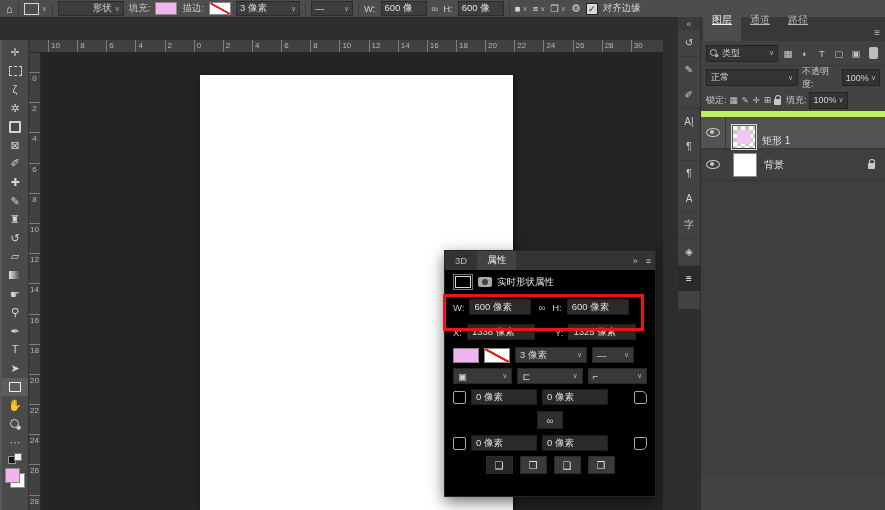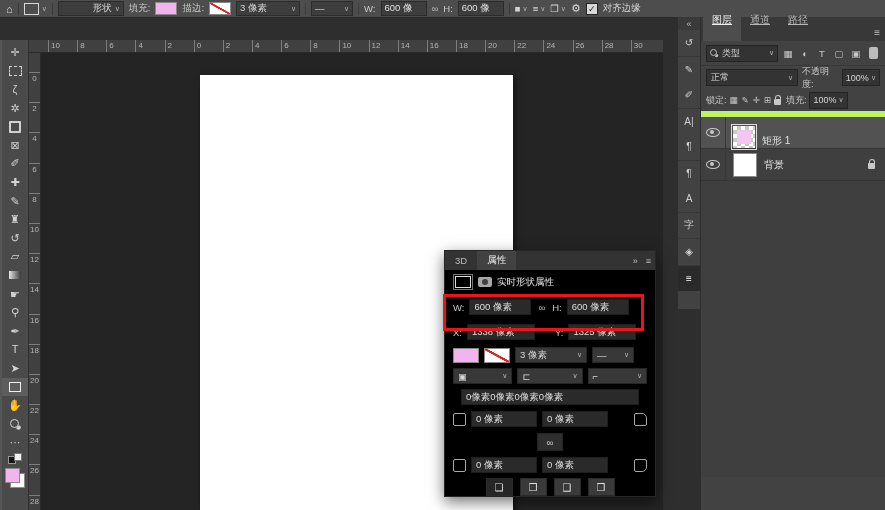--- a/index.html
+++ b/index.html
@@ -332,23 +332,20 @@
       <span class="fp-dd" style="width:58px;justify-content:space-between">
         <span>⊏</span>
         <span class="caret">∨</span>
       </span>
       <span class="fp-dd" style="width:52px;justify-content:space-between">
         <span>⌐</span>
         <span class="caret">∨</span>
       </span>
     </div>
     <div class="fp-row" style="height:22px">
-      <span class="inp" style="width:168px;margin-left:8px">0像素0像素0像素0像素</span>
-    </div>
-    <div class="fp-row" style="height:22px">
       <span class="corner"></span>
       <span class="inp" style="width:56px">0 像素</span>
       <span class="inp" style="width:56px">0 像素</span>
       <span class="corner tr" style="margin-left:auto"></span>
     </div>
     <div class="fp-row" style="height:24px;justify-content:center">
       <span class="linkbtn">∞</span>
     </div>
     <div class="fp-row" style="height:22px">
       <span class="corner"></span>

